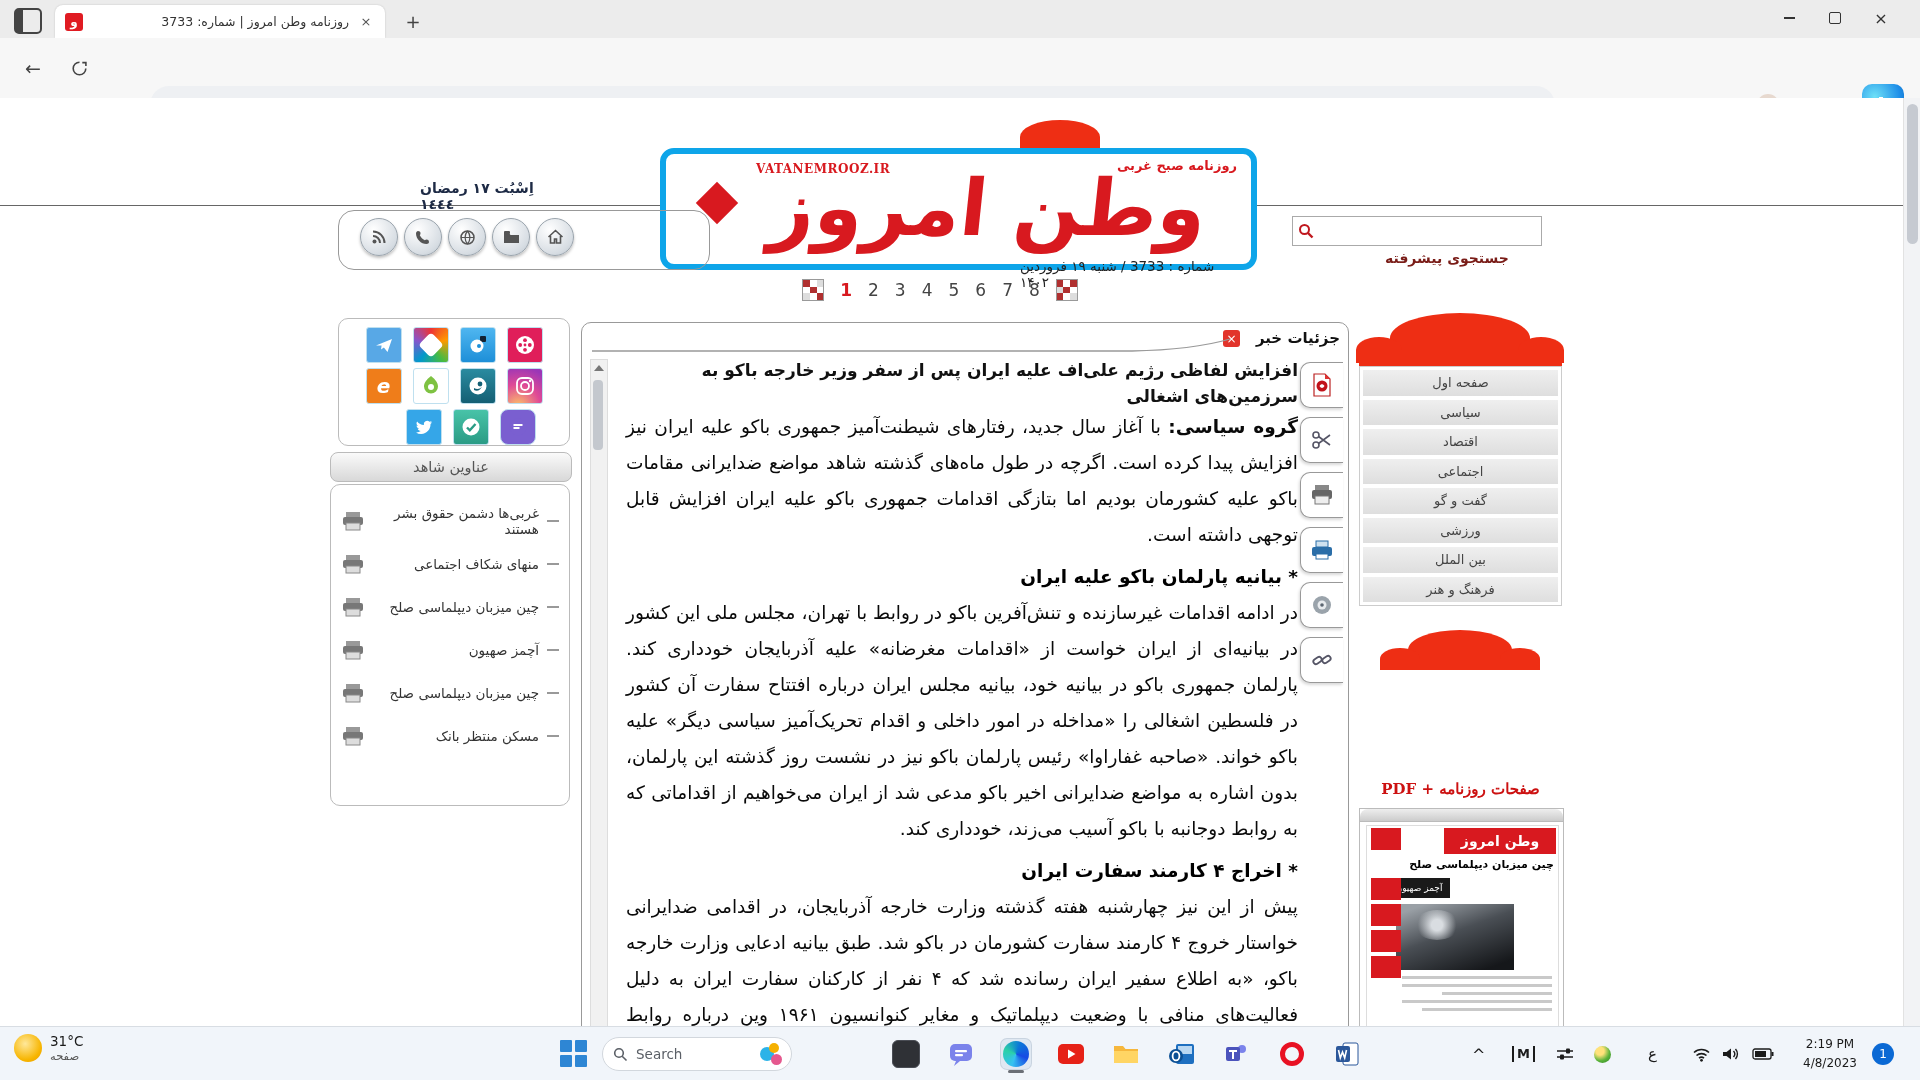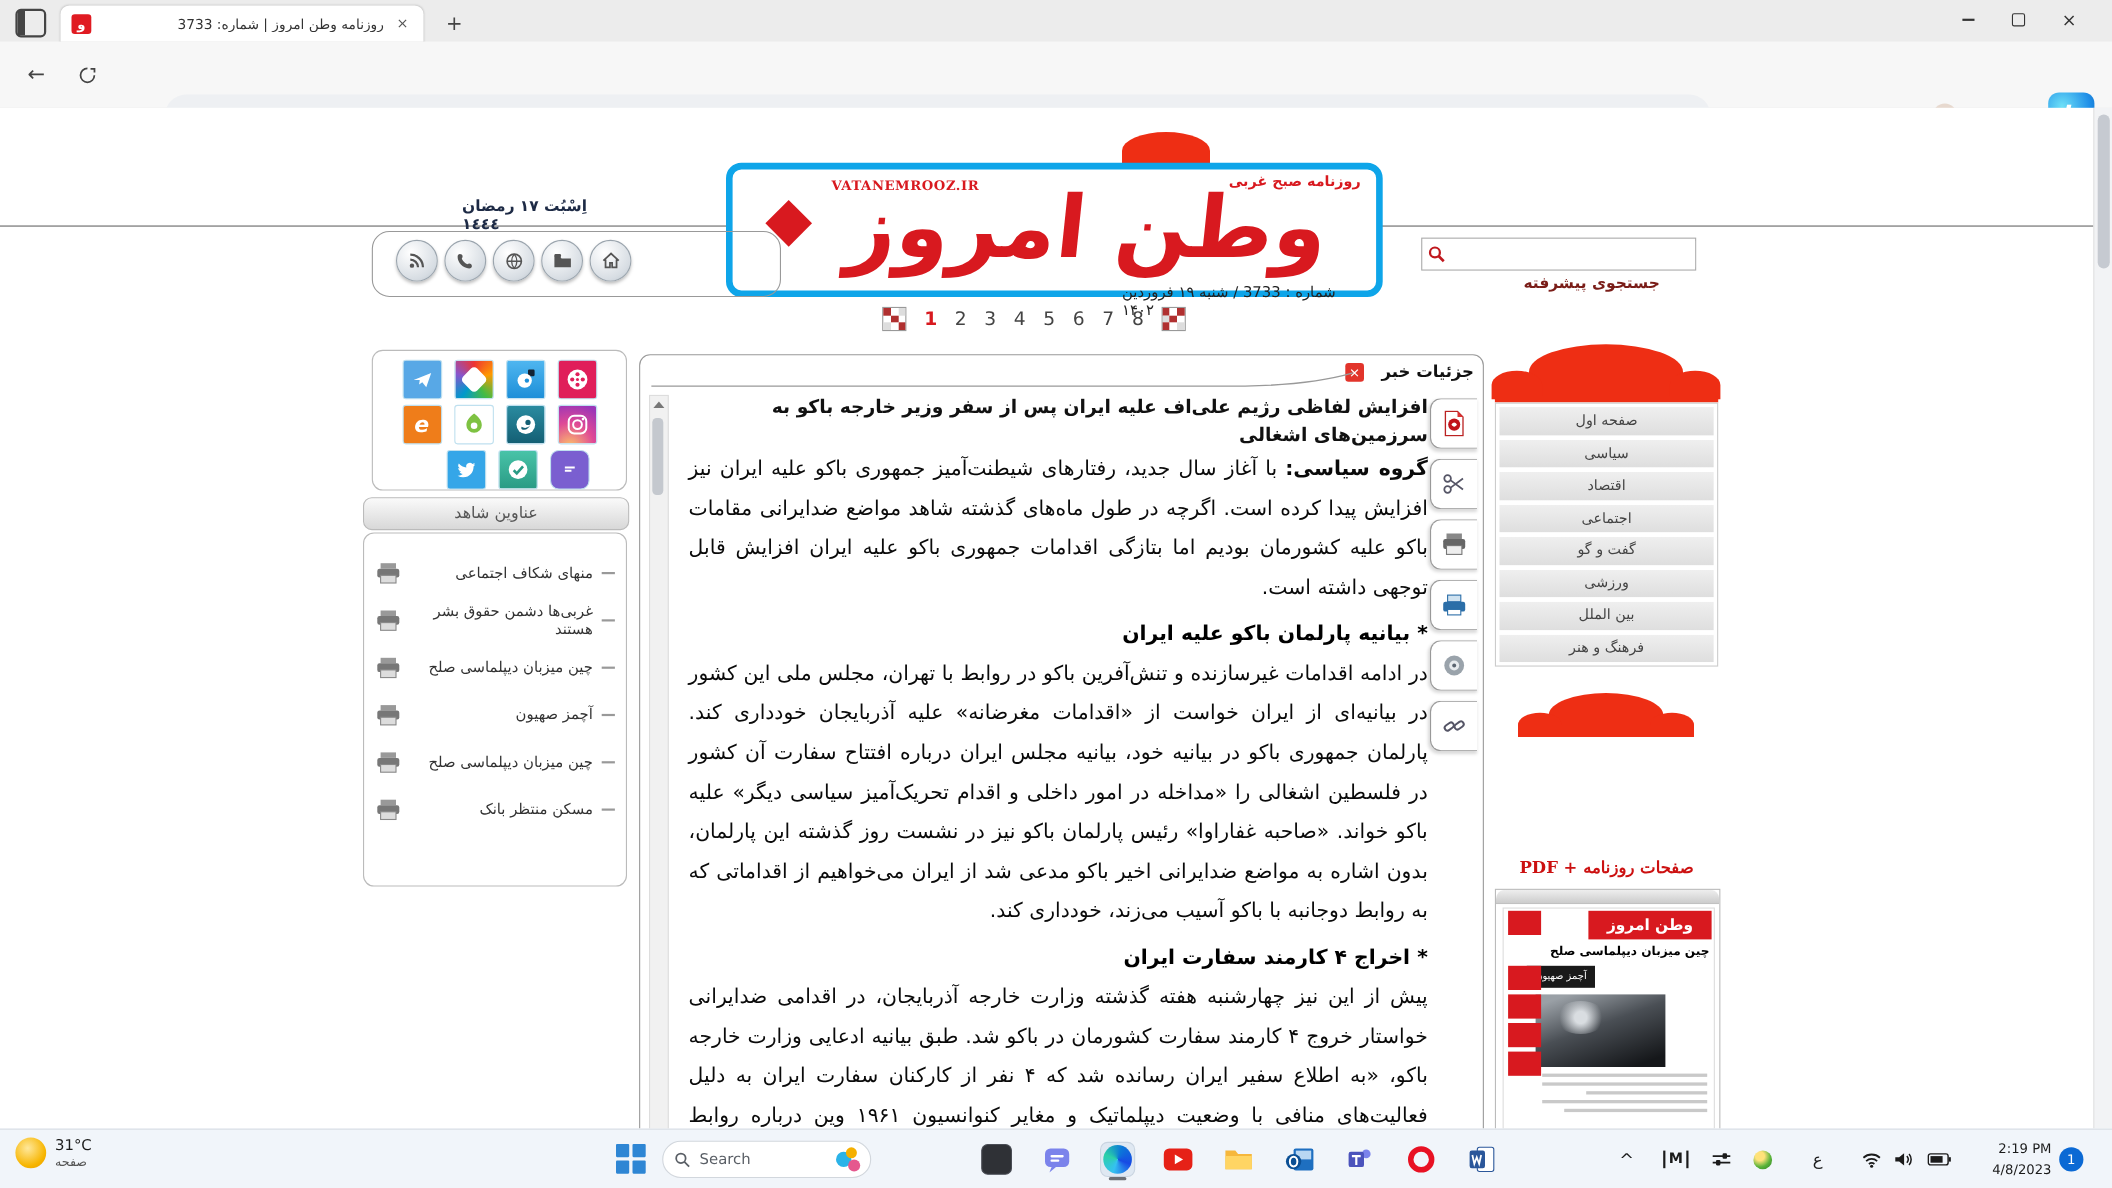--- a/index.html
+++ b/index.html
@@ -97,21 +97,21 @@
   .start{position:absolute;left:560px;top:13px;width:28px;height:28px;display:grid;grid-template-columns:12px 12px;grid-template-rows:12px 12px;gap:3px}
   .start i{background:#2e86d4;border-radius:1px}
   .tsearch{position:absolute;left:602px;top:10px;width:190px;height:34px;background:#fff;border:1px solid #d2d7dd;border-radius:17px;display:flex;align-items:center;padding:0 10px;box-sizing:border-box;gap:8px}
   .tsearch .lbl{font-size:13.5px;color:#5a5f66}
   .splash{position:absolute;left:760px;top:16px;width:24px;height:24px}
   .splash b{position:absolute;border-radius:50%}
   .appicon{position:absolute;top:12px;width:30px;height:30px;display:flex;align-items:center;justify-content:center}
   .appicon.on{background:#dfe8f2;border-radius:6px;box-shadow:0 0 0 1px #c9d4e0}
   .appicon.on:after{content:"";position:absolute;left:7px;bottom:-4px;width:16px;height:3px;background:#6b6f76;border-radius:2px}
   .tray{position:absolute;top:0;height:54px;display:flex;align-items:center;color:#1b1b1b}
-  .clock{position:absolute;left:1795px;top:8px;width:70px;text-align:right;font-size:12px;color:#1b1b1b;line-height:19px}
+  .clock{position:absolute;left:1795px;top:8px;width:70px;text-align:center;font-size:12px;color:#1b1b1b;line-height:19px}
   .badge{position:absolute;left:1872px;top:16px;width:22px;height:22px;background:#0b69d4;border-radius:50%;color:#fff;font-size:12px;display:flex;align-items:center;justify-content:center}
   .tabactions{position:absolute;left:14px;top:8px;width:24px;height:22px;border:2px solid #444;border-radius:5px;background:linear-gradient(to right,#444 7px,transparent 7px)}
 </style>
 </head>
 <body>
 
 <div class="screen">
 
   <div class="tabstrip">
     <span class="tabactions"></span>
@@ -326,30 +326,30 @@
               <path d="M5.5 8h9M5.5 11h6" stroke="#fff" stroke-width="1.8"></path>
             </svg>
           </div>
       </div>
     </div>
 
     <div class="hdlhead">عناوین شاهد</div>
     <div class="hdlbox">
       <div class="hdl">
           <span class="leader"></span>
-          <span class="txt">منهای شکاف اجتماعی</span>
+          <span class="txt">غربی‌ها دشمن حقوق بشر هستند</span>
           <svg width="24" height="20" viewBox="0 0 24 20">
             <rect x="5" y="1" width="14" height="5" fill="#999"></rect>
             <rect x="2" y="6" width="20" height="8" rx="2" fill="#777"></rect>
             <rect x="5" y="12" width="14" height="7" fill="#ddd" stroke="#888"></rect>
           </svg>
         </div>
       <div class="hdl">
           <span class="leader"></span>
-          <span class="txt">غربی‌ها دشمن حقوق بشر هستند</span>
+          <span class="txt">منهای شکاف اجتماعی</span>
           <svg width="24" height="20" viewBox="0 0 24 20">
             <rect x="5" y="1" width="14" height="5" fill="#999"></rect>
             <rect x="2" y="6" width="20" height="8" rx="2" fill="#777"></rect>
             <rect x="5" y="12" width="14" height="7" fill="#ddd" stroke="#888"></rect>
           </svg>
         </div>
       <div class="hdl">
           <span class="leader"></span>
           <span class="txt">چین میزبان دیپلماسی صلح</span>
           <svg width="24" height="20" viewBox="0 0 24 20">

